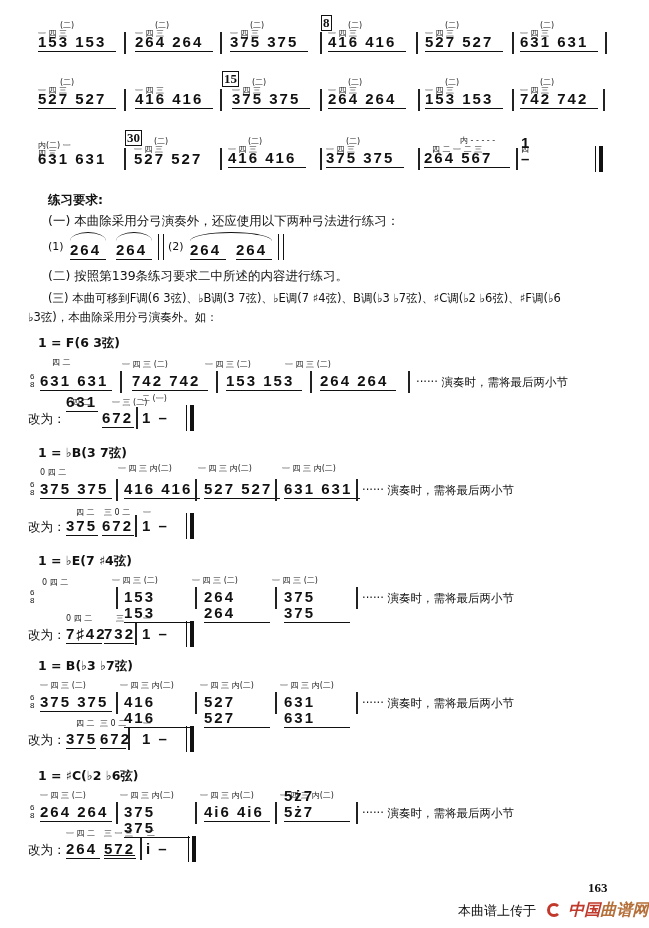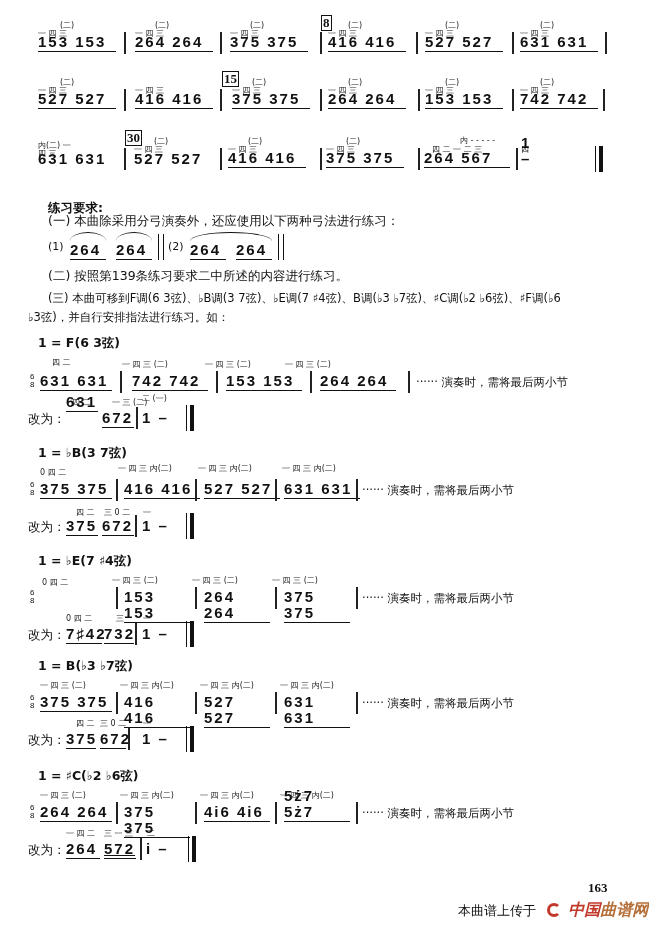--- a/index.html
+++ b/index.html
@@ -117,40 +117,40 @@
   <span class="fing" style="left:460px;top:1px;">内 - - - - -</span>
   <span class="grp" style="left:424px;width:86px;">264 567</span>
 
   <div class="bar" style="left:516px;"></div>
   <span class="fing" style="left:521px;top:10px;">四</span>
   <span class="grp" style="left:521px;width:60px;border-bottom:none;letter-spacing:18px;">1 –</span>
 
   <div class="endbar" style="left:595px;"></div>
 </div>
 
-<div class="txt bold" style="left:48px;top:200px;">练习要求:</div>
+<div class="txt bold" style="left:48px;top:192px;">练习要求:</div>
 <div class="txt" style="left:48px;top:213px;">(一) 本曲除采用分弓演奏外，还应使用以下两种弓法进行练习：</div>
 
 <div class="abs" style="left:48px;top:232px;width:240px;height:30px;">
   <span class="txt" style="left:0;top:8px;font-size:11px;">(1)</span>
   <span class="slur" style="left:22px;top:0;width:36px;"></span>
   <span class="grp" style="left:22px;bottom:2px;width:36px;">264</span>
   <span class="slur" style="left:68px;top:0;width:36px;"></span>
   <span class="grp" style="left:68px;bottom:2px;width:36px;">264</span>
   <div class="abs" style="left:110px;top:2px;width:4px;height:26px;border-left:1.5px solid #111;border-right:1.5px solid #111;"></div>
   <span class="txt" style="left:120px;top:8px;font-size:11px;">(2)</span>
   <span class="slur" style="left:142px;top:0;width:82px;"></span>
   <span class="grp" style="left:142px;bottom:2px;width:36px;">264</span>
   <span class="grp" style="left:188px;bottom:2px;width:36px;">264</span>
   <div class="abs" style="left:230px;top:2px;width:4px;height:26px;border-left:1.5px solid #111;border-right:1.5px solid #111;"></div>
 </div>
 
 <div class="txt" style="left:48px;top:268px;">(二) 按照第139条练习要求二中所述的内容进行练习。</div>
 <div class="txt" style="left:48px;top:291px;font-size:11.5px;">(三) 本曲可移到F调(6 3弦)、♭B调(3 7弦)、♭E调(7 ♯4弦)、B调(♭3 ♭7弦)、♯C调(♭2 ♭6弦)、♯F调(♭6</div>
-<div class="txt" style="left:28px;top:310px;font-size:11.5px;">♭3弦)，并自行安排指法进行练习。如：</div>
+<div class="txt" style="left:28px;top:310px;font-size:11.5px;">♭3弦)，本曲除采用分弓演奏外。如：</div>
 
 <div class="abs" style="left:0;top:335px;width:649px;height:108px;">
   <span class="txt bold" style="left:38px;top:0;">1 = F(6 3弦)</span>
   <span class="timesig" style="left:30px;top:38px;"><span>6</span><br><span>8</span></span>
   <span class="fing" style="left:52px;top:22px;">四 二</span>
   <span class="grp" style="left:40px;top:38px;bottom:auto;width:72px;">631  631</span>
   <div class="bar" style="left:120px;top:36px;"></div>
   <span class="fing" style="left:122px;top:24px;">一 四 三 (二)</span>
   <span class="grp" style="left:132px;top:38px;bottom:auto;width:76px;">742  742</span>
   <div class="bar" style="left:216px;top:36px;"></div>

